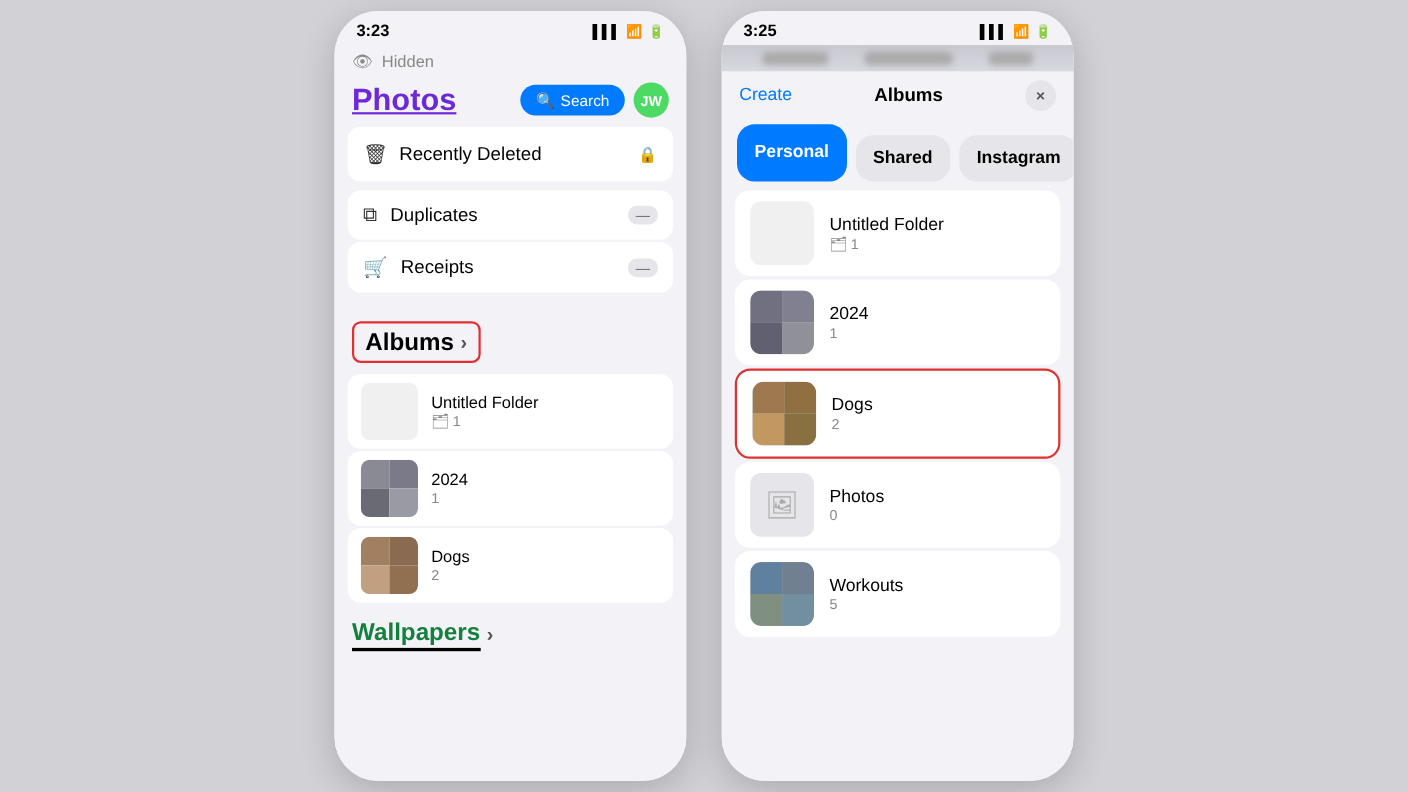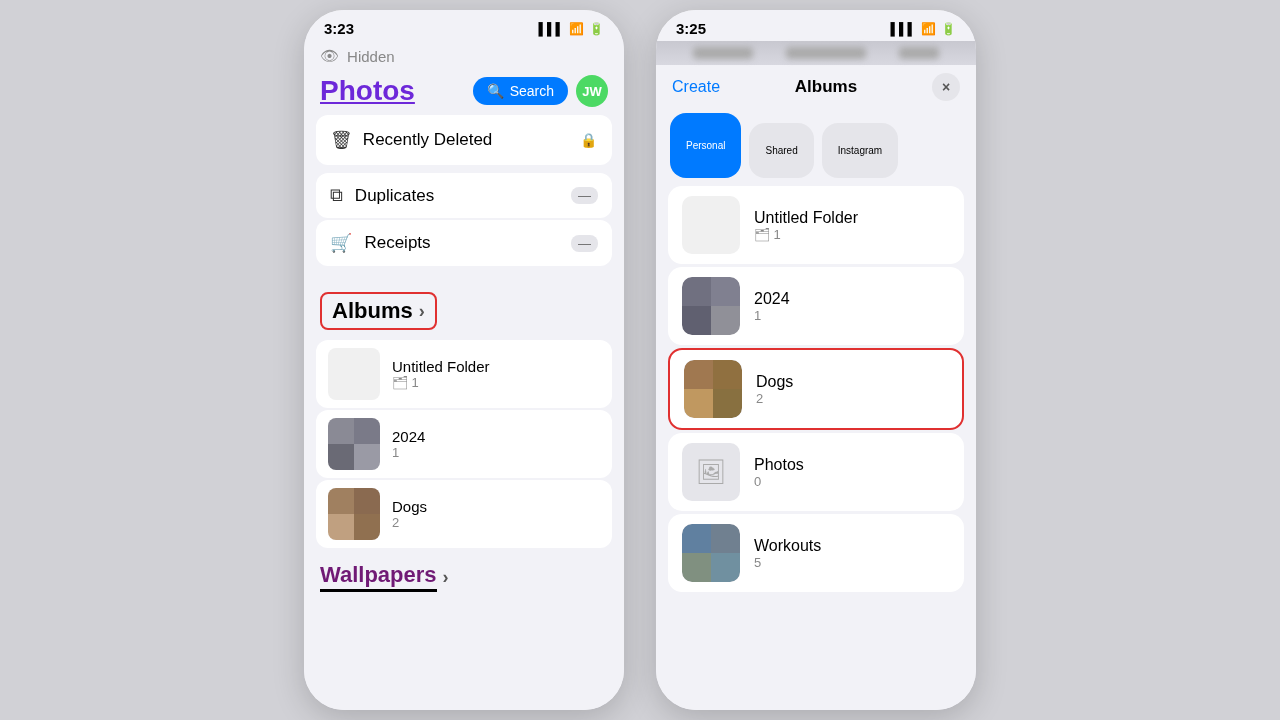--- a/index.html
+++ b/index.html
@@ -184,21 +184,21 @@
     .mosaic-dogs .mosaic-cell:nth-child(2) { background: #8a6a50; }
     .mosaic-dogs .mosaic-cell:nth-child(3) { background: #c0a080; }
     .mosaic-dogs .mosaic-cell:nth-child(4) { background: #907050; }
 
     .wallpapers-section {
       padding: 14px 4px 6px;
       display: flex;
       align-items: center;
       gap: 6px;
     }
-    .wallpapers-title { font-size: 22px; font-weight: 800; color: #701a75; }
+    .wallpapers-title { font-size: 22px; font-weight: 800; color: #15803d; }
     .wallpapers-underline {
       border-bottom: 3px solid #000;
       padding-bottom: 1px;
     }
 
     
     .phone2-header-top {
       background: #f2f2f7;
       padding: 8px 16px 4px;
       display: flex;
@@ -234,23 +234,23 @@
 
     .tabs-row {
       display: flex;
       gap: 8px;
       padding: 8px 14px;
       background: #f2f2f7;
     }
     .tab-btn {
       border: none;
       border-radius: 16px;
-      padding: 22px 16px;
-      font-size: 10px;
-      font-weight: 400;
+      padding: 12px 16px;
+      font-size: 16px;
+      font-weight: 700;
       cursor: pointer;
     }
     .tab-active { background: #007aff; color: white; }
     .tab-inactive { background: #e5e5ea; color: #000; margin-top: 10px; }
 
     .phone2-content {
       flex: 1;
       overflow: hidden;
       background: #f2f2f7;
       padding: 0 12px;

